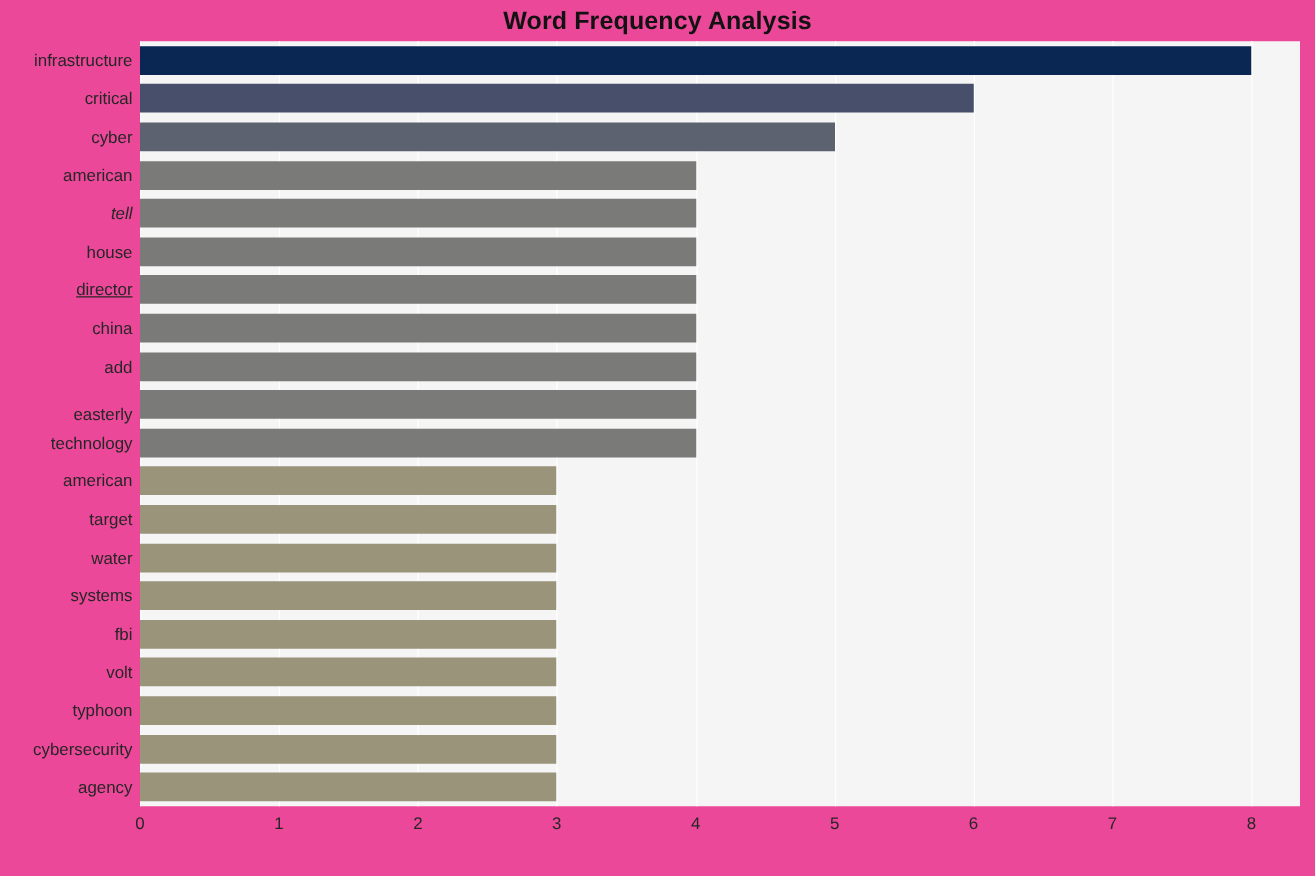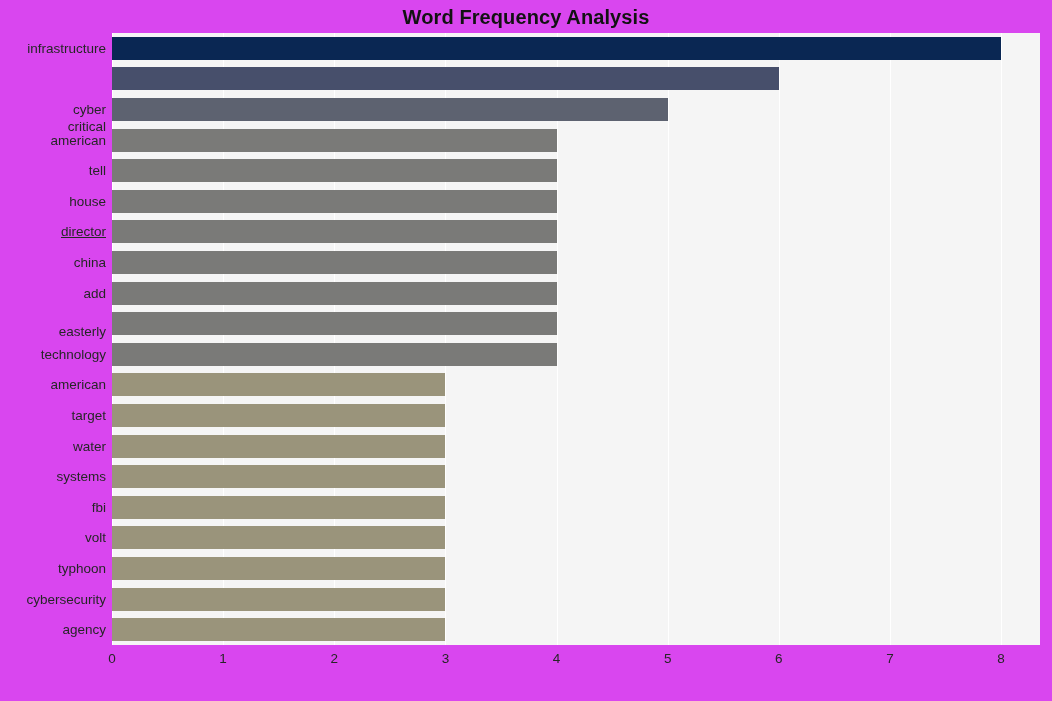--- a/index.html
+++ b/index.html
@@ -10,21 +10,21 @@
   body {
     width: 1052px;
     height: 701px;
     font-family: "Liberation Sans", sans-serif;
     overflow: hidden;
   }
   #figure {
     position: relative;
     width: 1052px;
     height: 701px;
-    background: #d946ef;
+    background: #ec4899;
   }
   #chart-title {
     position: absolute;
     left: 0;
     top: 6px;
     width: 1052px;
     text-align: center;
     font-size: 20px;
     font-weight: bold;
     color: #121212;
@@ -140,24 +140,24 @@
         <div class="bar" title="fbi: 3" style="top: 462.8px; width: 333.413px; background: rgb(154, 148, 123);"></div>
         <div class="bar" title="volt: 3" style="top: 493.4px; width: 333.413px; background: rgb(154, 148, 123);"></div>
         <div class="bar" title="typhoon: 3" style="top: 524px; width: 333.413px; background: rgb(154, 148, 123);"></div>
         <div class="bar" title="cybersecurity: 3" style="top: 554.6px; width: 333.413px; background: rgb(154, 148, 123);"></div>
         <div class="bar" title="agency: 3" style="top: 585.2px; width: 333.413px; background: rgb(154, 148, 123);"></div>
       </div>
   </div>
 
   <div id="ylabels">
       <div class="ytick-label" style="top: 3.8px; margin-left: 12px;">infrastructure</div>
-      <div class="ytick-label" style="top: 34.4px; margin-top: 48px;">critical</div>
+      <div class="ytick-label" style="top: 34.4px;">critical</div>
       <div class="ytick-label" style="top: 65px;">cyber</div>
       <div class="ytick-label" style="top: 95.6px;">american</div>
-      <div class="ytick-label" style="top: 126.2px;">tell</div>
+      <div class="ytick-label" style="top: 126.2px; font-style: italic;">tell</div>
       <div class="ytick-label" style="top: 156.8px; padding-left: 13px;">house</div>
       <div class="ytick-label" style="top: 187.4px; text-decoration: underline;">director</div>
       <div class="ytick-label" style="top: 218px;">china</div>
       <div class="ytick-label" style="top: 248.6px;">add</div>
       <div class="ytick-label" style="top: 287px; text-align: right;">easterly</div>
       <div class="ytick-label" style="top: 309.8px;">technology</div>
       <div class="ytick-label" style="top: 340.4px;">american</div>
       <div class="ytick-label" style="top: 371px;">target</div>
       <div class="ytick-label" style="top: 401.6px;">water</div>
       <div class="ytick-label" style="top: 432.2px;">systems</div>

